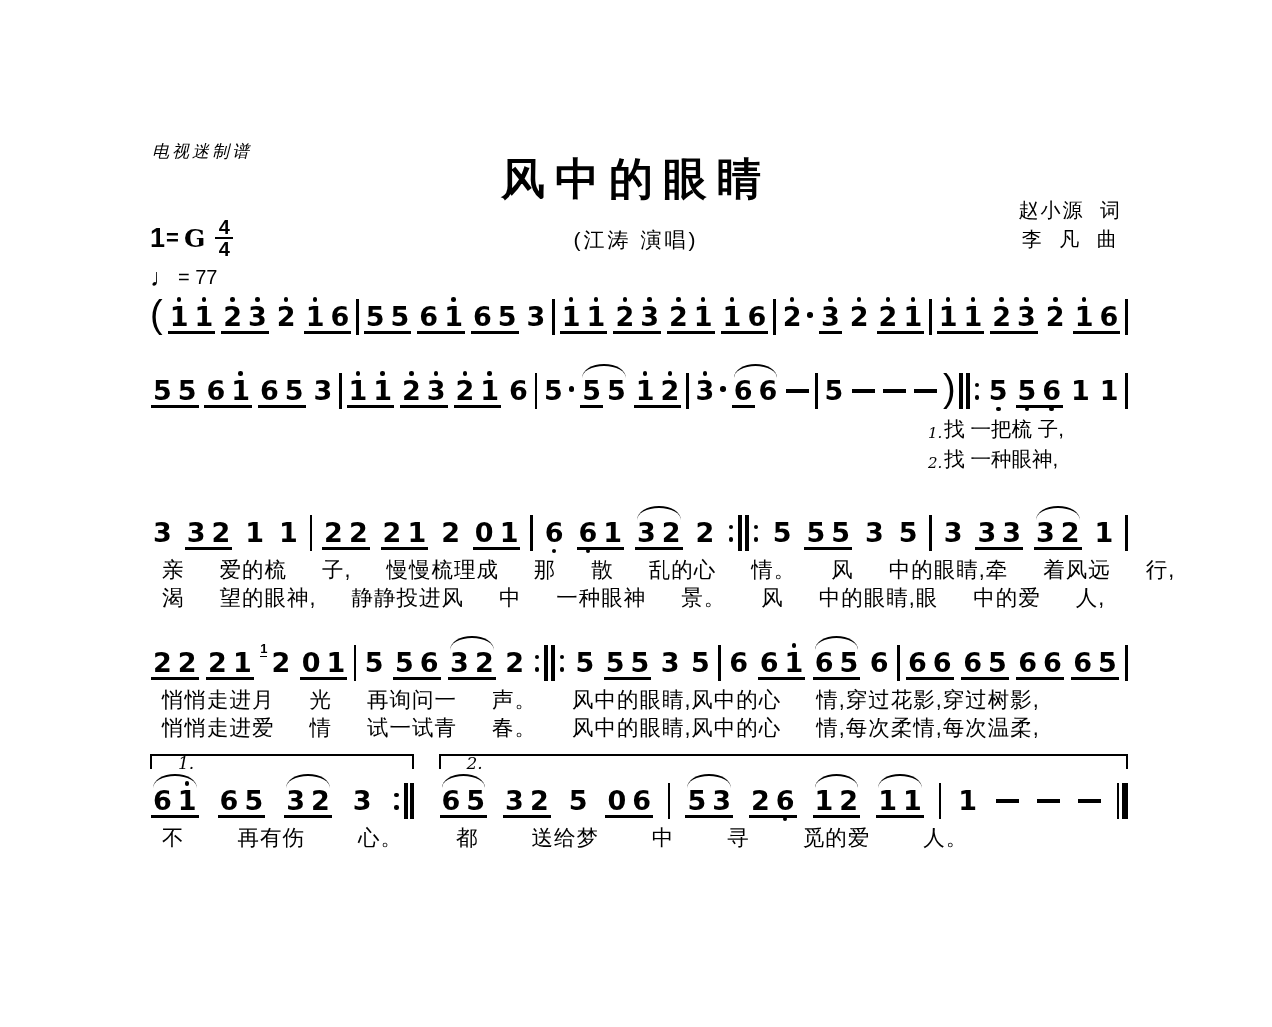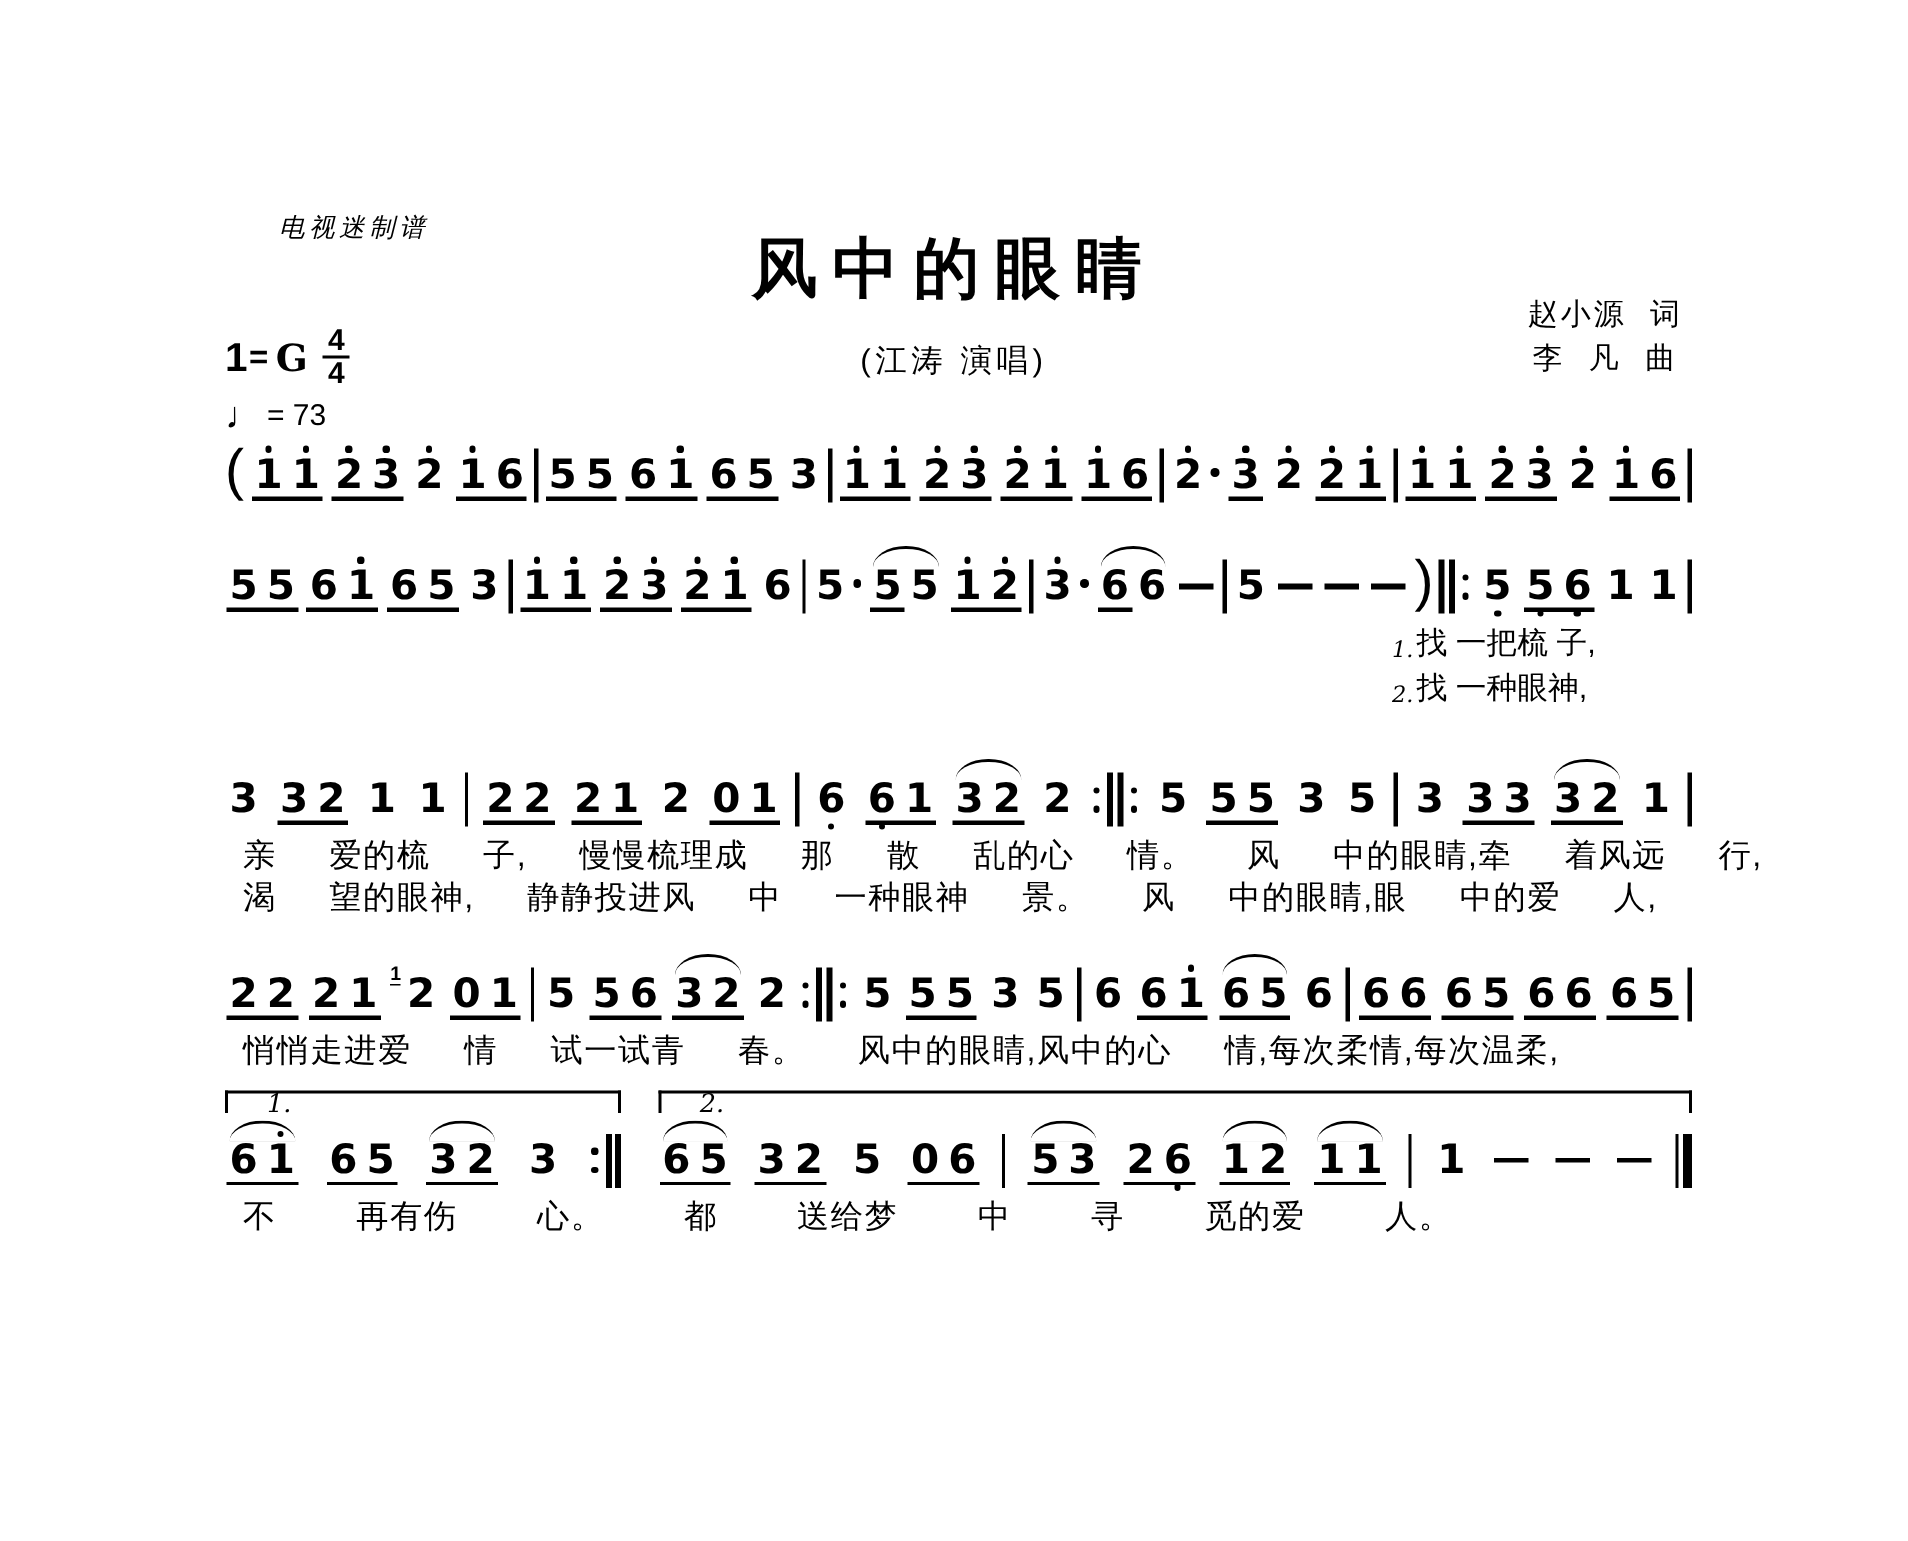--- a/index.html
+++ b/index.html
@@ -4,21 +4,21 @@
 <style>
   html,body{margin:0;padding:0;}
   body{
     width:1272px;height:1027px;background:#ffffff;color:#000;
     font-family:"Liberation Sans",sans-serif;position:relative;overflow:hidden;
   }
   .sheet{position:absolute;inset:0;}
 
   
   .credit-tl{position:absolute;left:152px;top:140px;
-    font-family:"DejaVu Serif",serif;font-style:italic;font-size:17px;letter-spacing:3px;margin-left:34px;}
+    font-family:"DejaVu Serif",serif;font-style:italic;font-size:17px;letter-spacing:3px;}
   .title{position:absolute;left:0;right:0;top:150px;text-align:center;
     font-family:"DejaVu Serif",serif;font-weight:bold;font-size:44px;letter-spacing:10px;}
   .subtitle{position:absolute;left:0;right:0;top:226px;text-align:center;
     font-size:21px;letter-spacing:3px;}
   .credits{position:absolute;right:150px;top:196px;text-align:center;
     font-size:20px;line-height:29px;letter-spacing:2px;word-spacing:8px;}
   .keysig{position:absolute;left:150px;top:218px;display:flex;align-items:center;font-weight:bold;}
   .keysig .one{font-size:27px;}
   .keysig .eq{font-size:22px;margin:0 5px 0 1px;}
   .keysig .letter{font-size:25px;font-family:"DejaVu Serif",serif;}
@@ -87,21 +87,21 @@
     <span class="eq">=</span>
     <span class="letter">G</span>
     <span class="frac">
       <span>4</span>
       <span class="fbar"></span>
       <span>4</span>
     </span>
   </div>
   <div class="tempo">
     <span class="q">♩</span>
-    <span>= 73</span>
+    <span>= 77</span>
   </div>
 
   <div class="score" id="score">
       <div class="lineblock" style="margin-bottom: 26px;">
         <div class="mline">
           <div class="tok">
             <div class="paren">(</div>
           </div>
           <div class="tok">
             <div class="run ul">
@@ -1160,20 +1160,21 @@
                 <div class="num">5</div>
                 <div class="odot"></div>
               </div>
             </div>
           </div>
           <div class="bar">
             <div class="bl"></div>
           </div>
         </div>
         <div class="lyrblock">
+          <div class="lyr full">悄悄走进月 光 再询问一 声。 风中的眼睛,风中的心 情,穿过花影,穿过树影,</div>
           <div class="lyr full">悄悄走进爱 情 试一试青 春。 风中的眼睛,风中的心 情,每次柔情,每次温柔,</div>
         </div>
       </div>
       <div class="lineblock" style="margin-bottom: 0px;">
         <div class="segwrap">
           <div class="seg" style="width: 27%;">
             <div class="volta"></div>
             <div class="vlabel">1.</div>
             <div class="tok">
               <div class="slur"></div>

